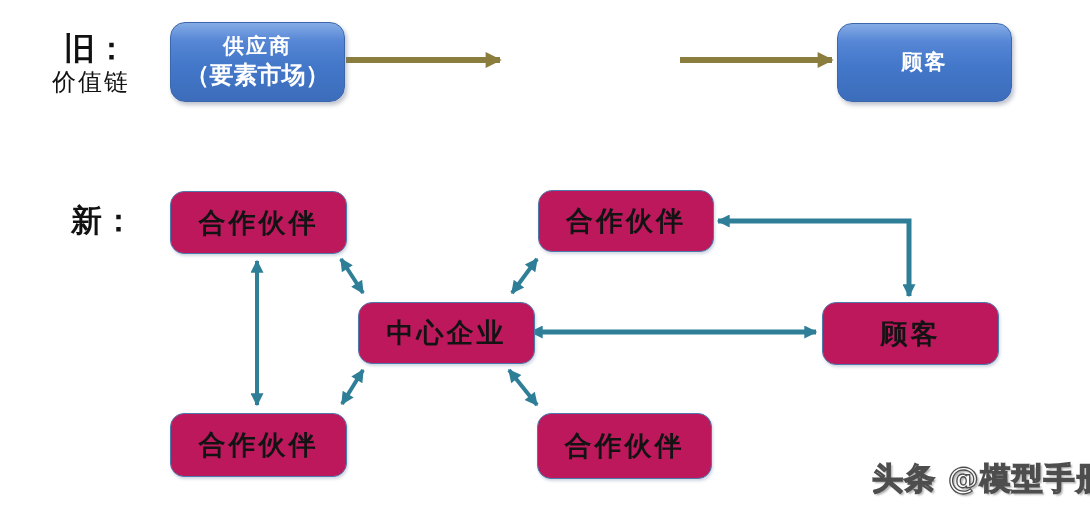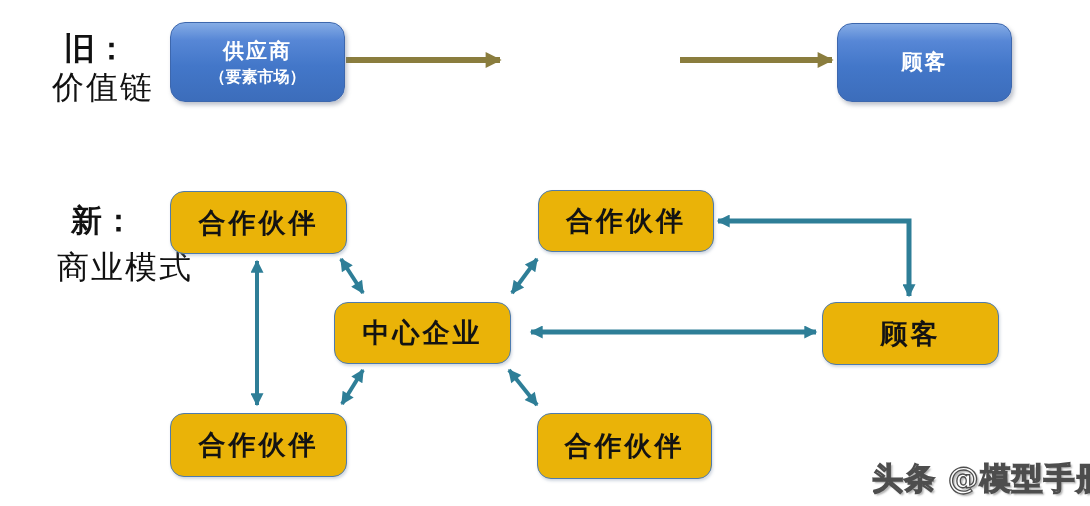--- a/index.html
+++ b/index.html
@@ -12,44 +12,44 @@
   }
   
   .sec-title{
     position:absolute;
     font-size:31px;font-weight:bold;color:#111;
     letter-spacing:1px;
     font-family:"DejaVu Sans","Liberation Sans",sans-serif;
   }
   .sec-sub{
     position:absolute;
-    font-size:32px;color:#111;
+    font-size:24px;color:#111;
     font-family:"DejaVu Serif","Liberation Serif",serif;
     letter-spacing:2px;
   }
   
   .bnode{
     position:absolute;
     border-radius:15px;
     background:linear-gradient(180deg,#85ace5 0%,#5787d6 22%,#4377c9 55%,#3c6dbb 100%);
     border:1px solid #3d67ad;
     box-shadow:2px 3px 4px rgba(110,120,140,0.45);
     display:flex;flex-direction:column;justify-content:center;align-items:center;
     color:#ffffff;
     text-align:center;
   }
   .bnode .l1{font-size:21px;font-weight:bold;line-height:1.45;
              font-family:"DejaVu Serif","Liberation Serif",serif;letter-spacing:2px;}
-  .bnode .l2{font-size:16px;font-weight:bold;line-height:1.35;
-             font-family:Liberation Sans, sans-serif;letter-spacing:0px;}
+  .bnode .l2{font-size:24px;font-weight:bold;line-height:1.35;
+             font-family:Liberation Mono, monospace;letter-spacing:0px;}
   
   .wnode{
     position:absolute;
     border-radius:14px;
-    background:#eab308;
+    background:#be185d;
     border:1.6px solid #4e7bae;
     box-shadow:1px 2px 3px rgba(120,140,170,0.35);
     display:flex;justify-content:center;align-items:center;
     color:#131313;
     text-align:center;
   }
   .wnode span{
     font-size:27px;font-weight:bold;letter-spacing:3px;
     font-family:"DejaVu Serif","Liberation Serif",serif;
   }
@@ -102,29 +102,28 @@
 
   <div class="bnode" style="left:170px;top:22px;width:173px;height:78px;">
     <div class="l1">供应商</div>
     <div class="l2">（要素市场）</div>
   </div>
   <div class="bnode" style="left:837px;top:23px;width:173px;height:77px;">
     <div class="l1">顾客</div>
   </div>
 
   <div class="sec-title" style="left:71px;top:200px;">新：</div>
-  <div class="sec-sub" style="left:57px;top:246px;">商业模式</div>
 
   <div class="wnode" style="left:170px;top:191px;width:175px;height:61px;">
     <span>合作伙伴</span>
   </div>
   <div class="wnode" style="left:538px;top:190px;width:174px;height:60px;">
     <span>合作伙伴</span>
   </div>
-  <div class="wnode" style="left:334px;top:302px;width:175px;height:60px;">
+  <div class="wnode" style="left:358px;top:302px;width:175px;height:60px;">
     <span>中心企业</span>
   </div>
   <div class="wnode" style="left:822px;top:302px;width:175px;height:61px;">
     <span>顾客</span>
   </div>
   <div class="wnode" style="left:170px;top:413px;width:175px;height:62px;">
     <span>合作伙伴</span>
   </div>
   <div class="wnode" style="left:537px;top:413px;width:173px;height:64px;">
     <span>合作伙伴</span>

